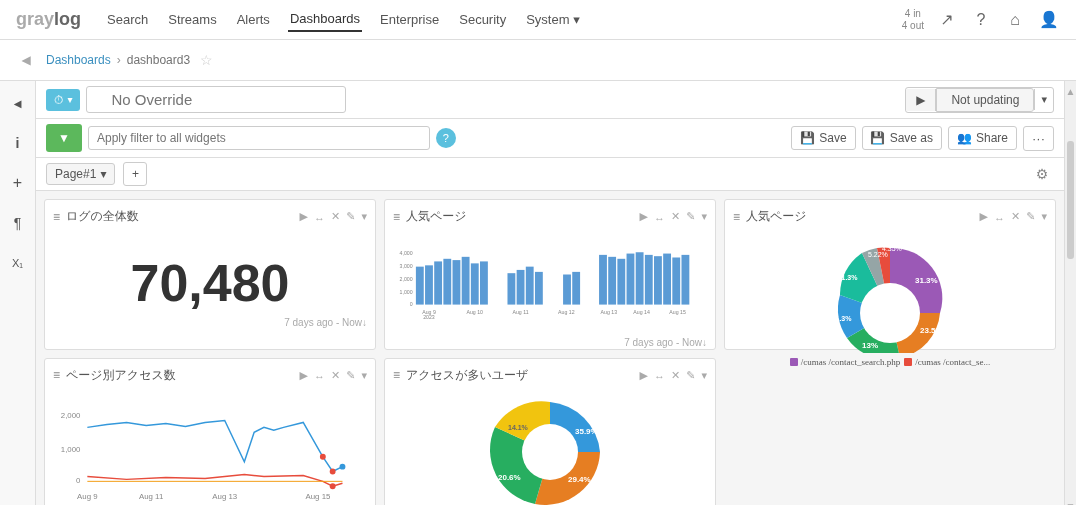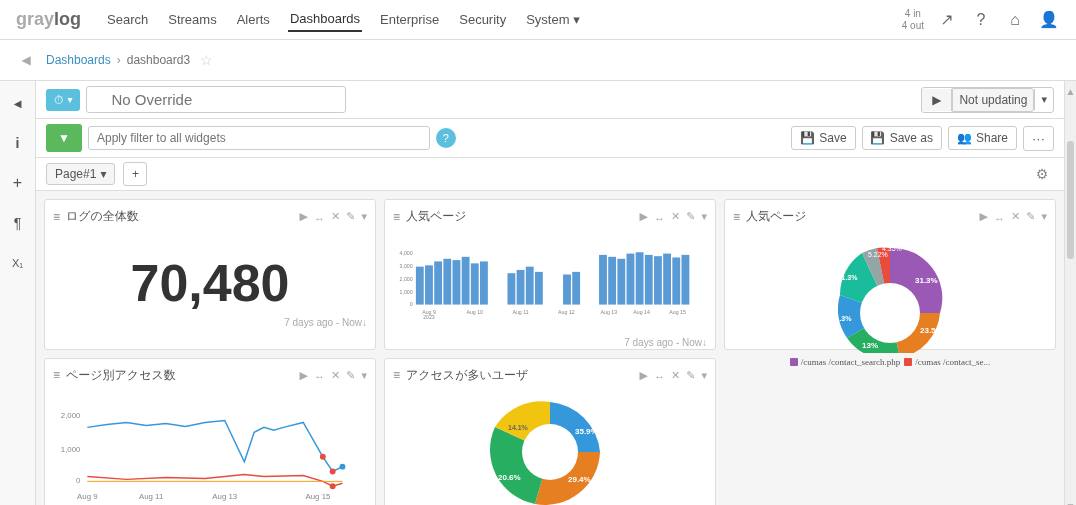--- a/index.html
+++ b/index.html
@@ -135,21 +135,21 @@
       padding: 4px 10px;
       cursor: pointer;
       font-size: 12px;
       color: #555;
       margin-left: auto;
     }
     .not-updating {
       background: #f5f5f5;
       border: 1px solid #ccc;
       border-radius: 0 3px 3px 0;
-      padding: 4px 6px;
+      padding: 4px 14px;
       font-size: 12px;
       color: #555;
       cursor: pointer;
     }
     .filter-btn {
       background: #5cb85c;
       color: #fff;
       border: none;
       border-radius: 3px;
       padding: 4px 8px;

